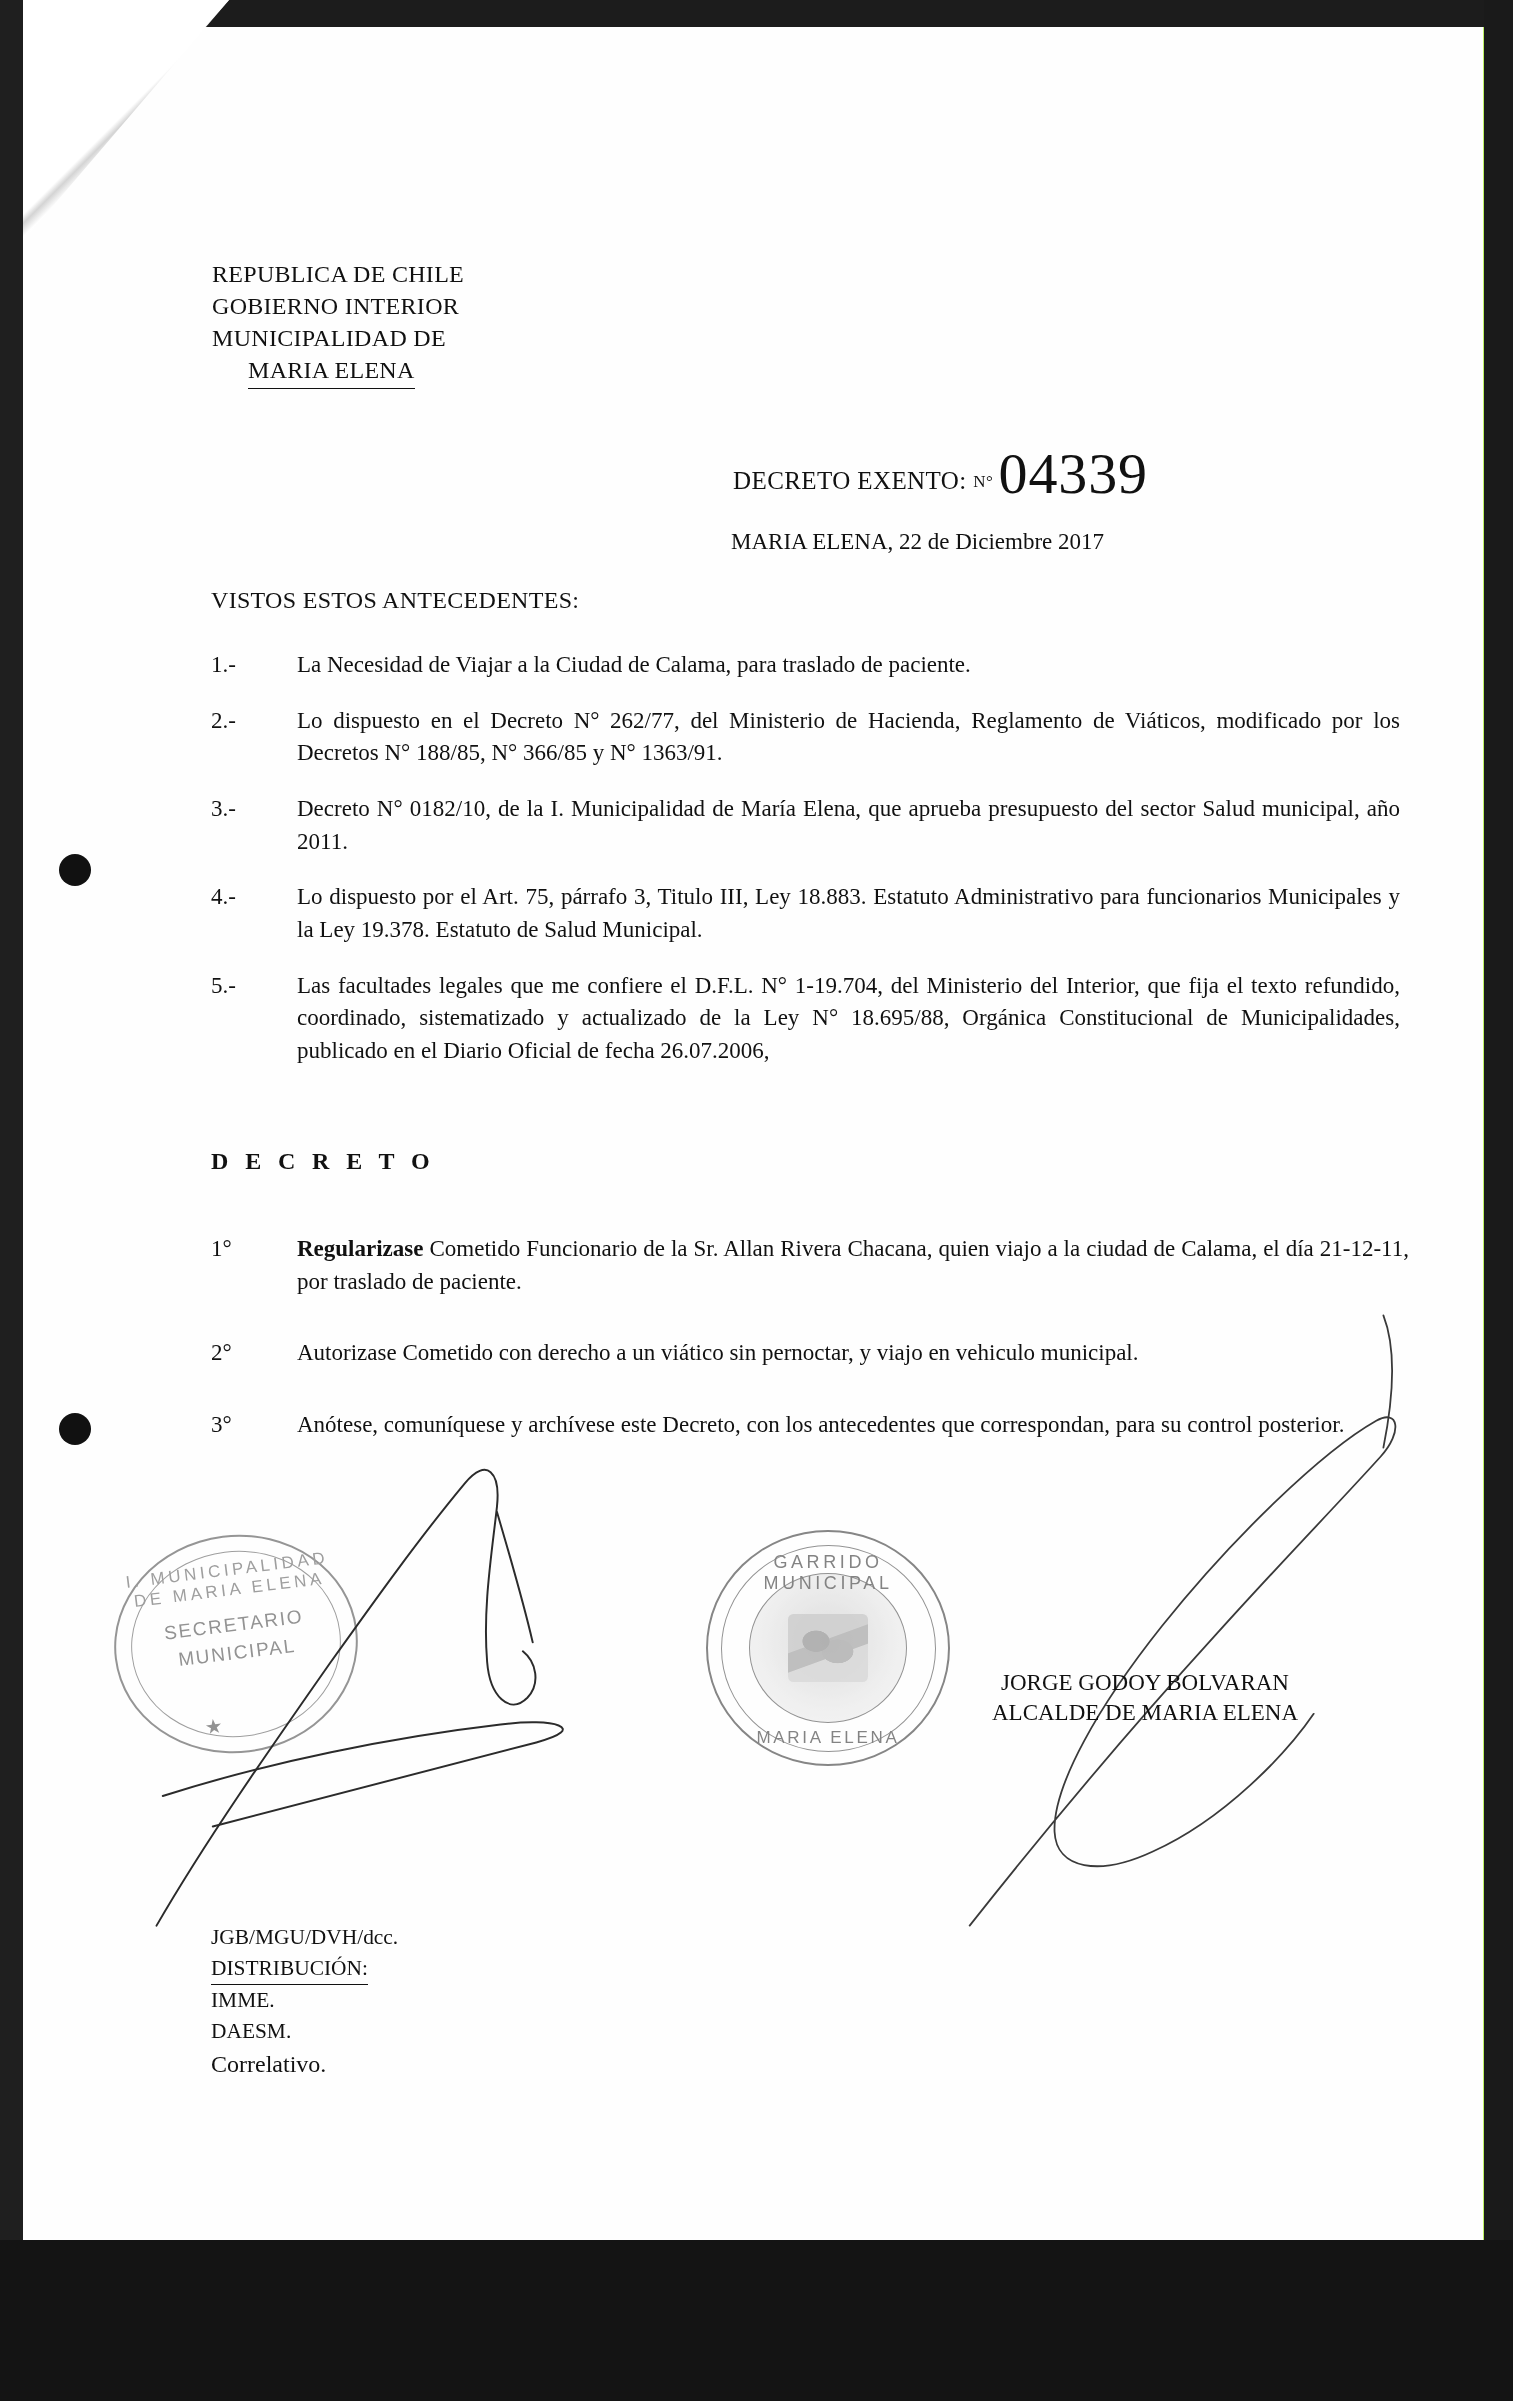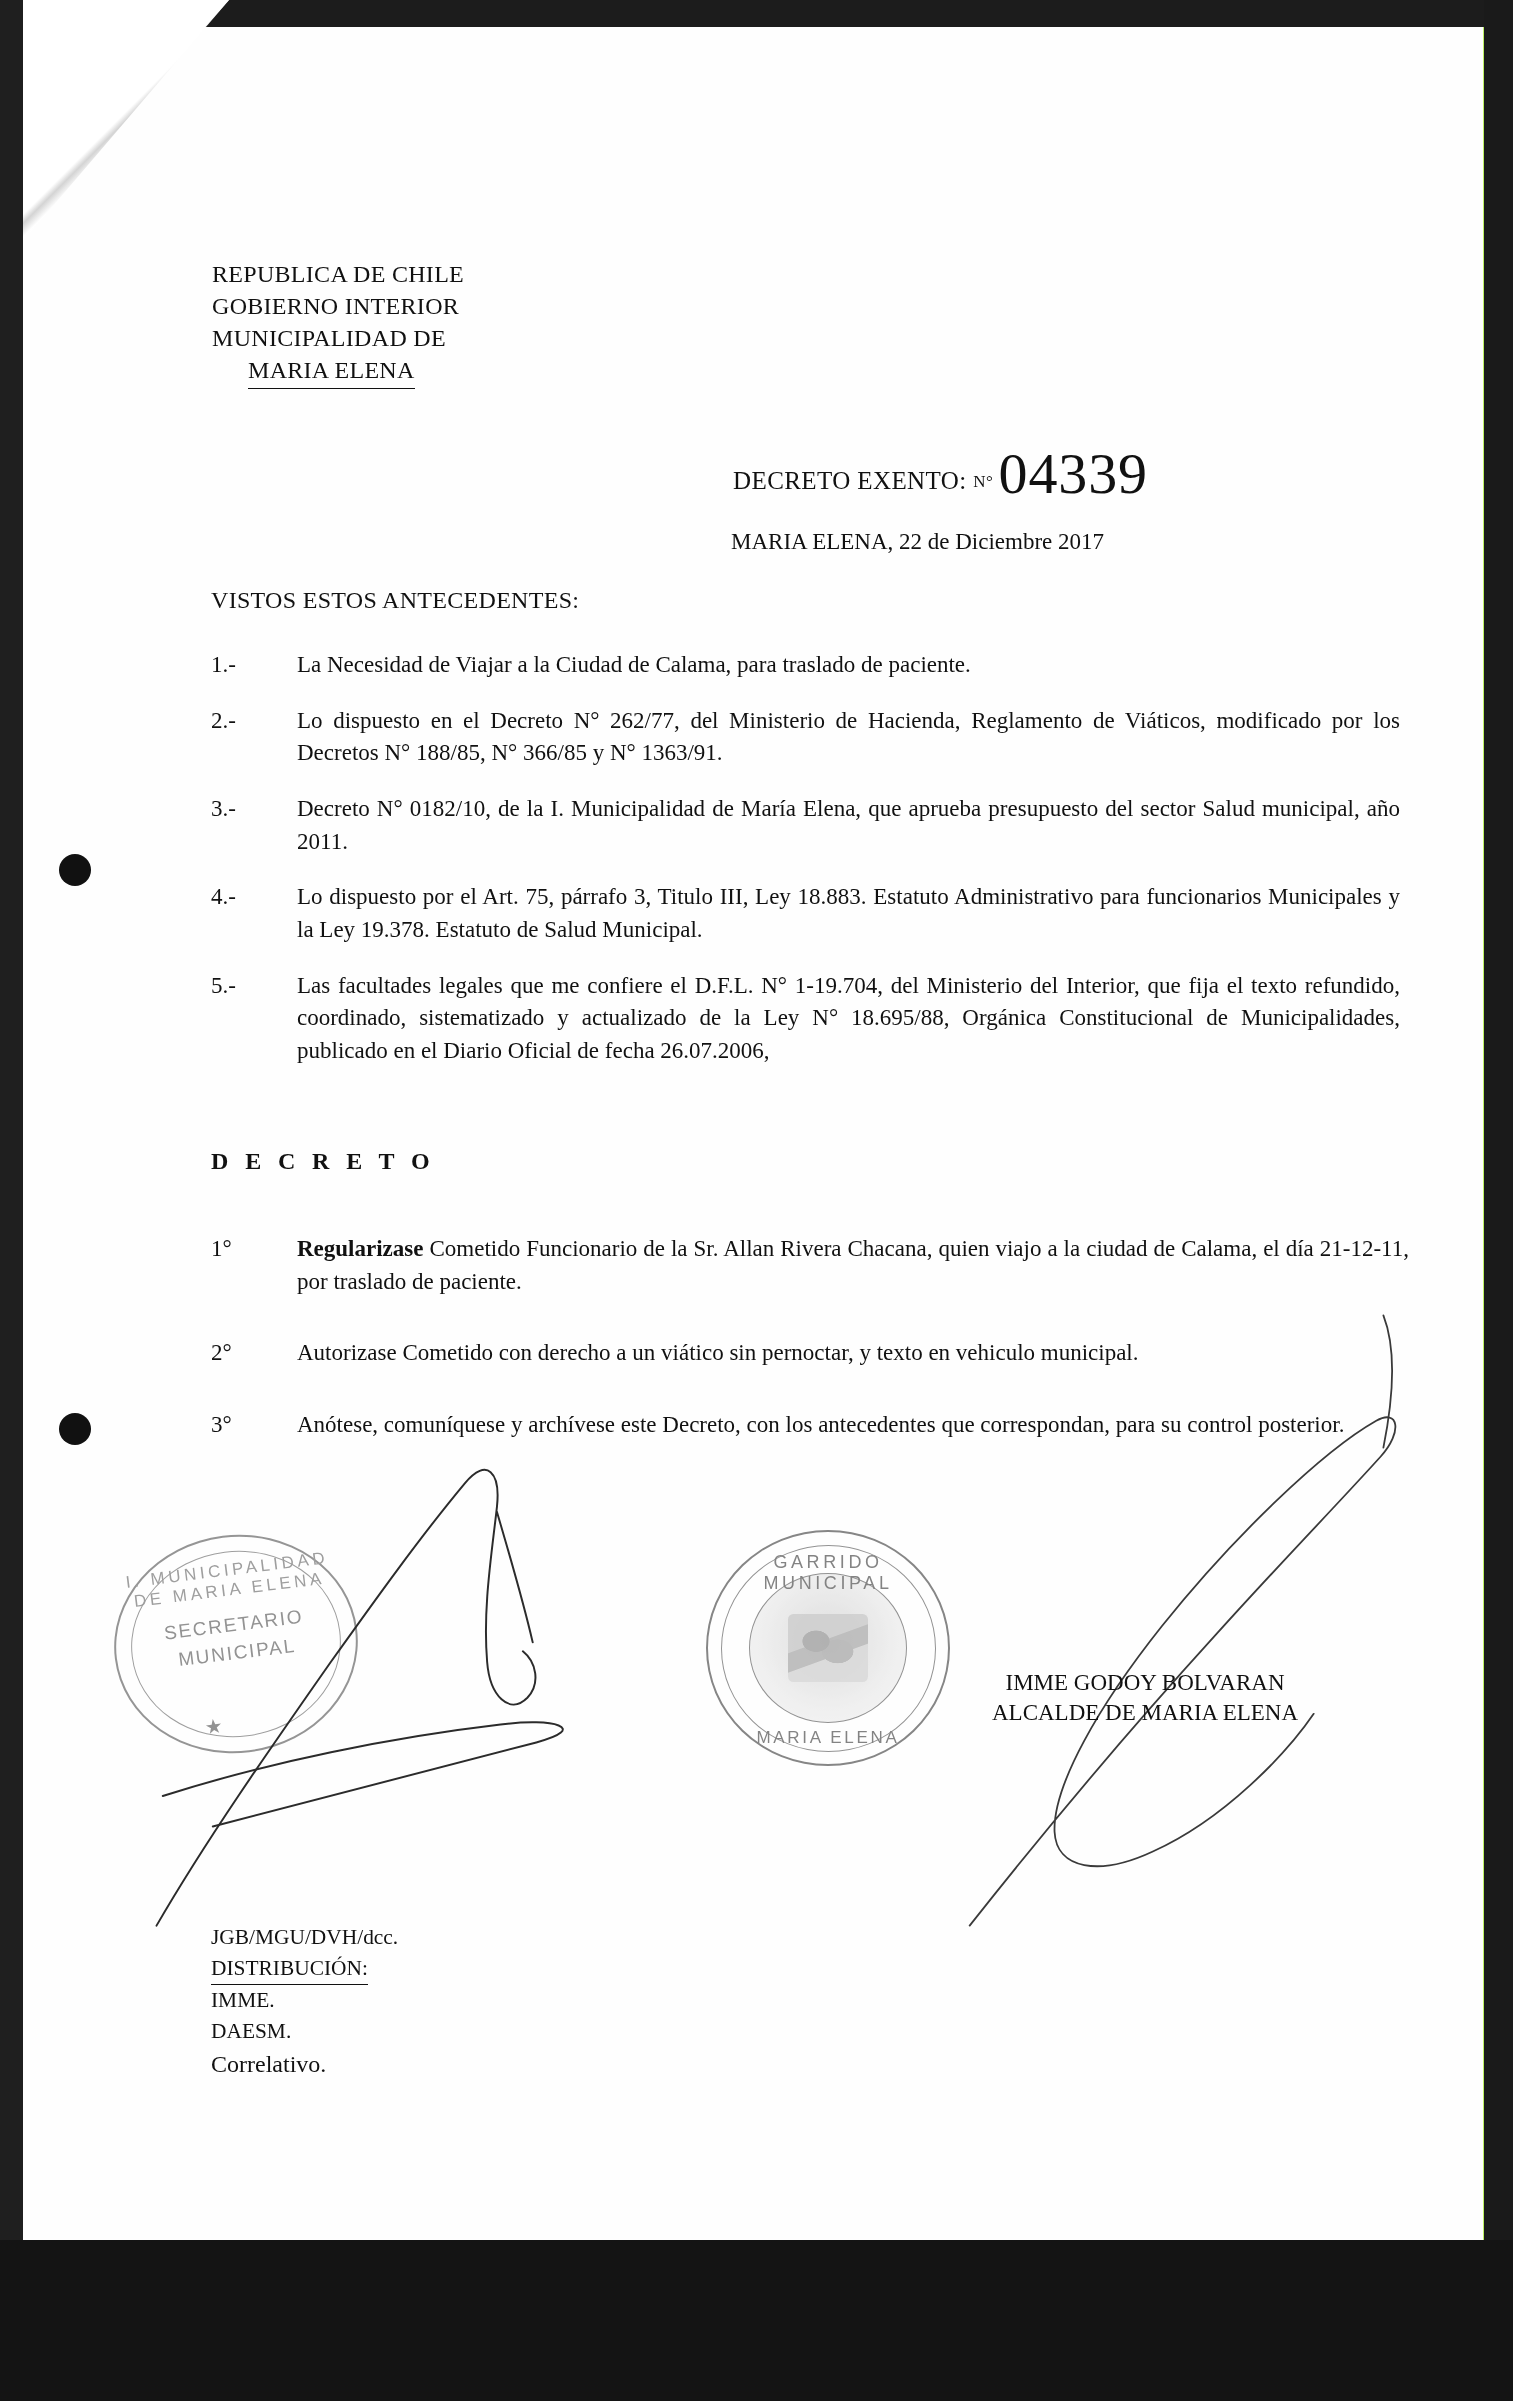--- a/index.html
+++ b/index.html
@@ -334,21 +334,21 @@
 
   <div class="decreto-head">D E C R E T O</div>
 
   <div class="numbered2">
     <div class="item">
       <span class="marker">1°</span>
       <span class="body"><span class="bold">Regularizase</span><span> Cometido Funcionario de la Sr. Allan Rivera Chacana, quien viajo a la ciudad de Calama, el día 21-12-11, por traslado de paciente.</span></span>
     </div>
     <div class="item">
       <span class="marker">2°</span>
-      <span class="body">Autorizase Cometido con derecho a un viático sin pernoctar, y  texto en vehiculo municipal.</span>
+      <span class="body">Autorizase Cometido con derecho a un viático sin pernoctar, y  viajo en vehiculo municipal.</span>
     </div>
     <div class="item">
       <span class="marker">3°</span>
       <span class="body">Anótese, comuníquese y archívese este Decreto, con los antecedentes que correspondan, para su control posterior.</span>
     </div>
   </div>
 
   <div class="stamp stamp-sec">
     <div class="inner"></div>
     <div class="arc">I. MUNICIPALIDAD DE MARIA ELENA</div>
@@ -379,21 +379,21 @@
 
       <path d="M1085 2155 C 1160 2060, 1260 1940, 1360 1830 C 1430 1752, 1500 1680, 1545 1630
                C 1570 1602, 1565 1576, 1540 1590 C 1480 1624, 1380 1720, 1300 1820
                C 1230 1908, 1178 1998, 1180 2050 C 1182 2092, 1230 2100, 1290 2072
                C 1370 2036, 1440 1962, 1470 1918"></path>
       <path d="M1548 1620 C 1560 1560, 1562 1508, 1548 1472"></path>
     </g>
   </svg>
 
   <div class="sig-right">
-    <div>IMME GODOY BOLVARAN</div>
+    <div>JORGE GODOY BOLVARAN</div>
     <div>ALCALDE DE MARIA ELENA</div>
   </div>
 
 
   <div class="footer-block">
     <div>JGB/MGU/DVH/dcc.</div>
     <div><span class="dist">DISTRIBUCIÓN:</span></div>
     <div>IMME.</div>
     <div>DAESM.</div>
     <div class="small">Correlativo.</div>

